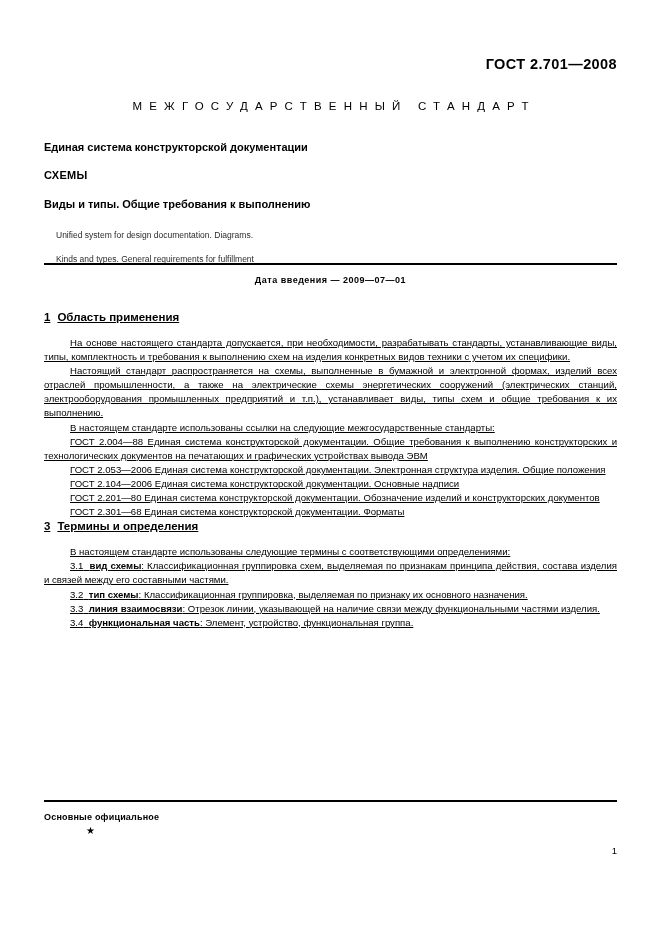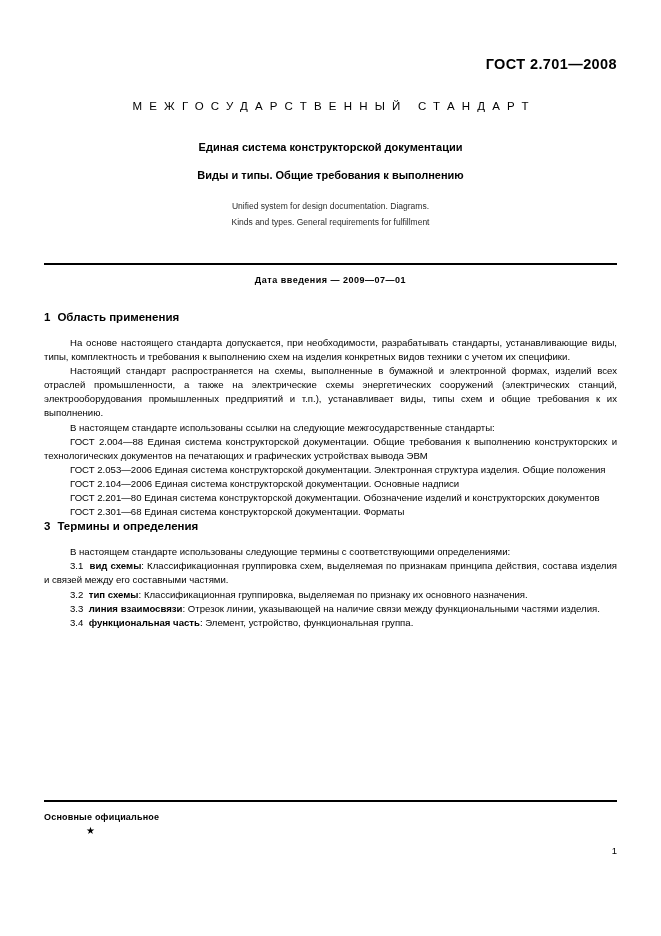--- a/index.html
+++ b/index.html
@@ -40,21 +40,20 @@
     font-size: 11.5px;
     font-weight: normal;
     letter-spacing: 7.2px;
     text-indent: 7.2px;
   }
   .title-block {
     position: absolute;
     left: 44px;
     top: 140px;
     width: 573px;
-    text-align: center;
   }
   .title-1 {
     font-size: 11px;
     font-weight: bold;
     margin: 0 0 14px 0;
     line-height: 14px;
   }
   .title-2 {
     font-size: 11px;
     font-weight: bold;
@@ -66,21 +65,21 @@
     font-size: 11px;
     font-weight: bold;
     margin: 0 0 18px 0;
     line-height: 14px;
   }
   .subtitle-en {
     font-size: 8.5px;
     font-weight: normal;
     color: #2b2b2b;
     line-height: 12px;
-    margin: 4px;
+    margin: 12px;
   }
   .rule-top {
     position: absolute;
     left: 44px;
     top: 263px;
     width: 573px;
     height: 2px;
     background: #000000;
   }
   .rule-bottom {
@@ -99,20 +98,21 @@
     text-align: center;
     font-size: 9px;
     font-weight: bold;
     letter-spacing: 0.5px;
   }
   .content {
     position: absolute;
     left: 44px;
     top: 310px;
     width: 573px;
+    text-decoration: underline;
   }
   h2.section {
     font-size: 11.5px;
     font-weight: bold;
     margin: 0 0 12px 0;
     padding: 0;
     line-height: 14px;
   }
   .sec-num {
     margin-right: 7px;
@@ -159,20 +159,21 @@
 <body>
 
 <div class="page">
 
   <div class="gost-header">ГОСТ 2.701—2008</div>
 
   <div class="std-line">МЕЖГОСУДАРСТВЕННЫЙ СТАНДАРТ</div>
 
   <div class="title-block">
     <p class="title-1">Единая система конструкторской документации</p>
+    <p class="title-2">СХЕМЫ</p>
     <p class="title-3">Виды и типы. Общие требования к выполнению</p>
     <p class="subtitle-en">Unified system for design documentation. Diagrams.</p>
     <p class="subtitle-en">Kinds and types. General requirements for fulfillment</p>
   </div>
 
   <div class="rule-top"></div>
 
   <div class="date-line">Дата введения — 2009—07—01</div>
 
   <div class="content">

